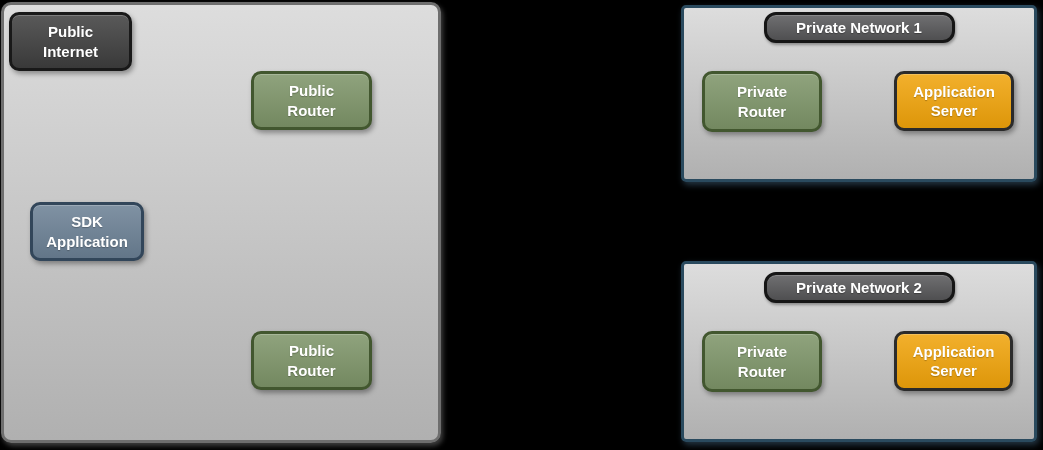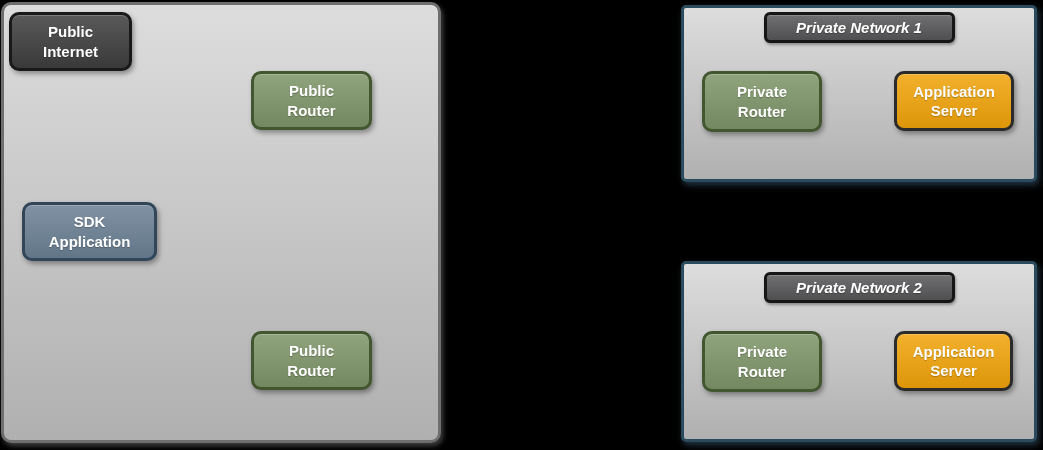--- a/index.html
+++ b/index.html
@@ -38,27 +38,26 @@
 
   .net-label {
     position: absolute;
     left: 0; right: 0;
     margin: 0 auto;
     width: 191px; height: 31px;
     box-sizing: border-box;
     background-color: var(--net-label-fill, #58585a);
     background-image: linear-gradient(rgba(255,255,255,0.14), rgba(0,0,0,0.10));
     border: 3px solid var(--net-label-border, #161616);
-    border-radius: 6px;
+    border-radius: 12px;
     display: flex; align-items: center; justify-content: center;
     color: var(--label-text, #fff);
     font-weight: bold; font-size: 15px;
     box-shadow: 1px 2px 3px rgba(0,0,0,0.35), inset 0 1px 0 rgba(255,255,255,0.18);
     text-shadow: 0 1px 1px rgba(0,0,0,0.3);
-    font-style: italic;
   }
   .pn1 .net-label { top: 4px; }
   .pn2 .net-label { top: 8px; }
 
   .node {
     position: absolute;
     box-sizing: border-box;
     border: 3px solid;
     border-radius: 10px;
     display: flex; align-items: center; justify-content: center;
@@ -72,21 +71,21 @@
   }
   .node--dark   { background-color: var(--dark-fill, #3e3e3e);  border-color: var(--dark-border, #191919); }
   .node--green  { background-color: var(--green-fill, #7d9468); border-color: var(--green-border, #42572f); }
   .node--slate  { background-color: var(--slate-fill, #6b8094); border-color: var(--slate-border, #32465a); }
   .node--rust   { background-color: var(--rust-fill, #b25a2c);  border-color: var(--rust-border, #6f2c10); }
   .node--orange { background-color: var(--orange-fill, #f0a30a);border-color: var(--orange-border, #2b2b2b); }
 
   
   .n-public-internet      { left: 5px;   top: 7px;   width: 123px; height: 59px; }
   .n-public-router-top    { left: 247px; top: 66px;  width: 121px; height: 59px; }
-  .n-sdk-application      { left: 18px;  top: 197px; width: 135px; height: 59px; }
+  .n-sdk-application      { left: 26px;  top: 197px; width: 114px; height: 59px; }
   .n-controller           { left: 247px; top: 198px; width: 120px; height: 57px; }
   .n-public-router-bottom { left: 247px; top: 326px; width: 121px; height: 59px; }
 
   .n-private-router-1     { left: 18px;  top: 63px;  width: 120px; height: 61px; }
   .n-app-server-1         { left: 210px; top: 63px;  width: 120px; height: 60px; }
   .n-private-router-2     { left: 18px;  top: 67px;  width: 120px; height: 61px; }
   .n-app-server-2         { left: 210px; top: 67px;  width: 119px; height: 60px; }
 </style>
 </head>
 <body>

